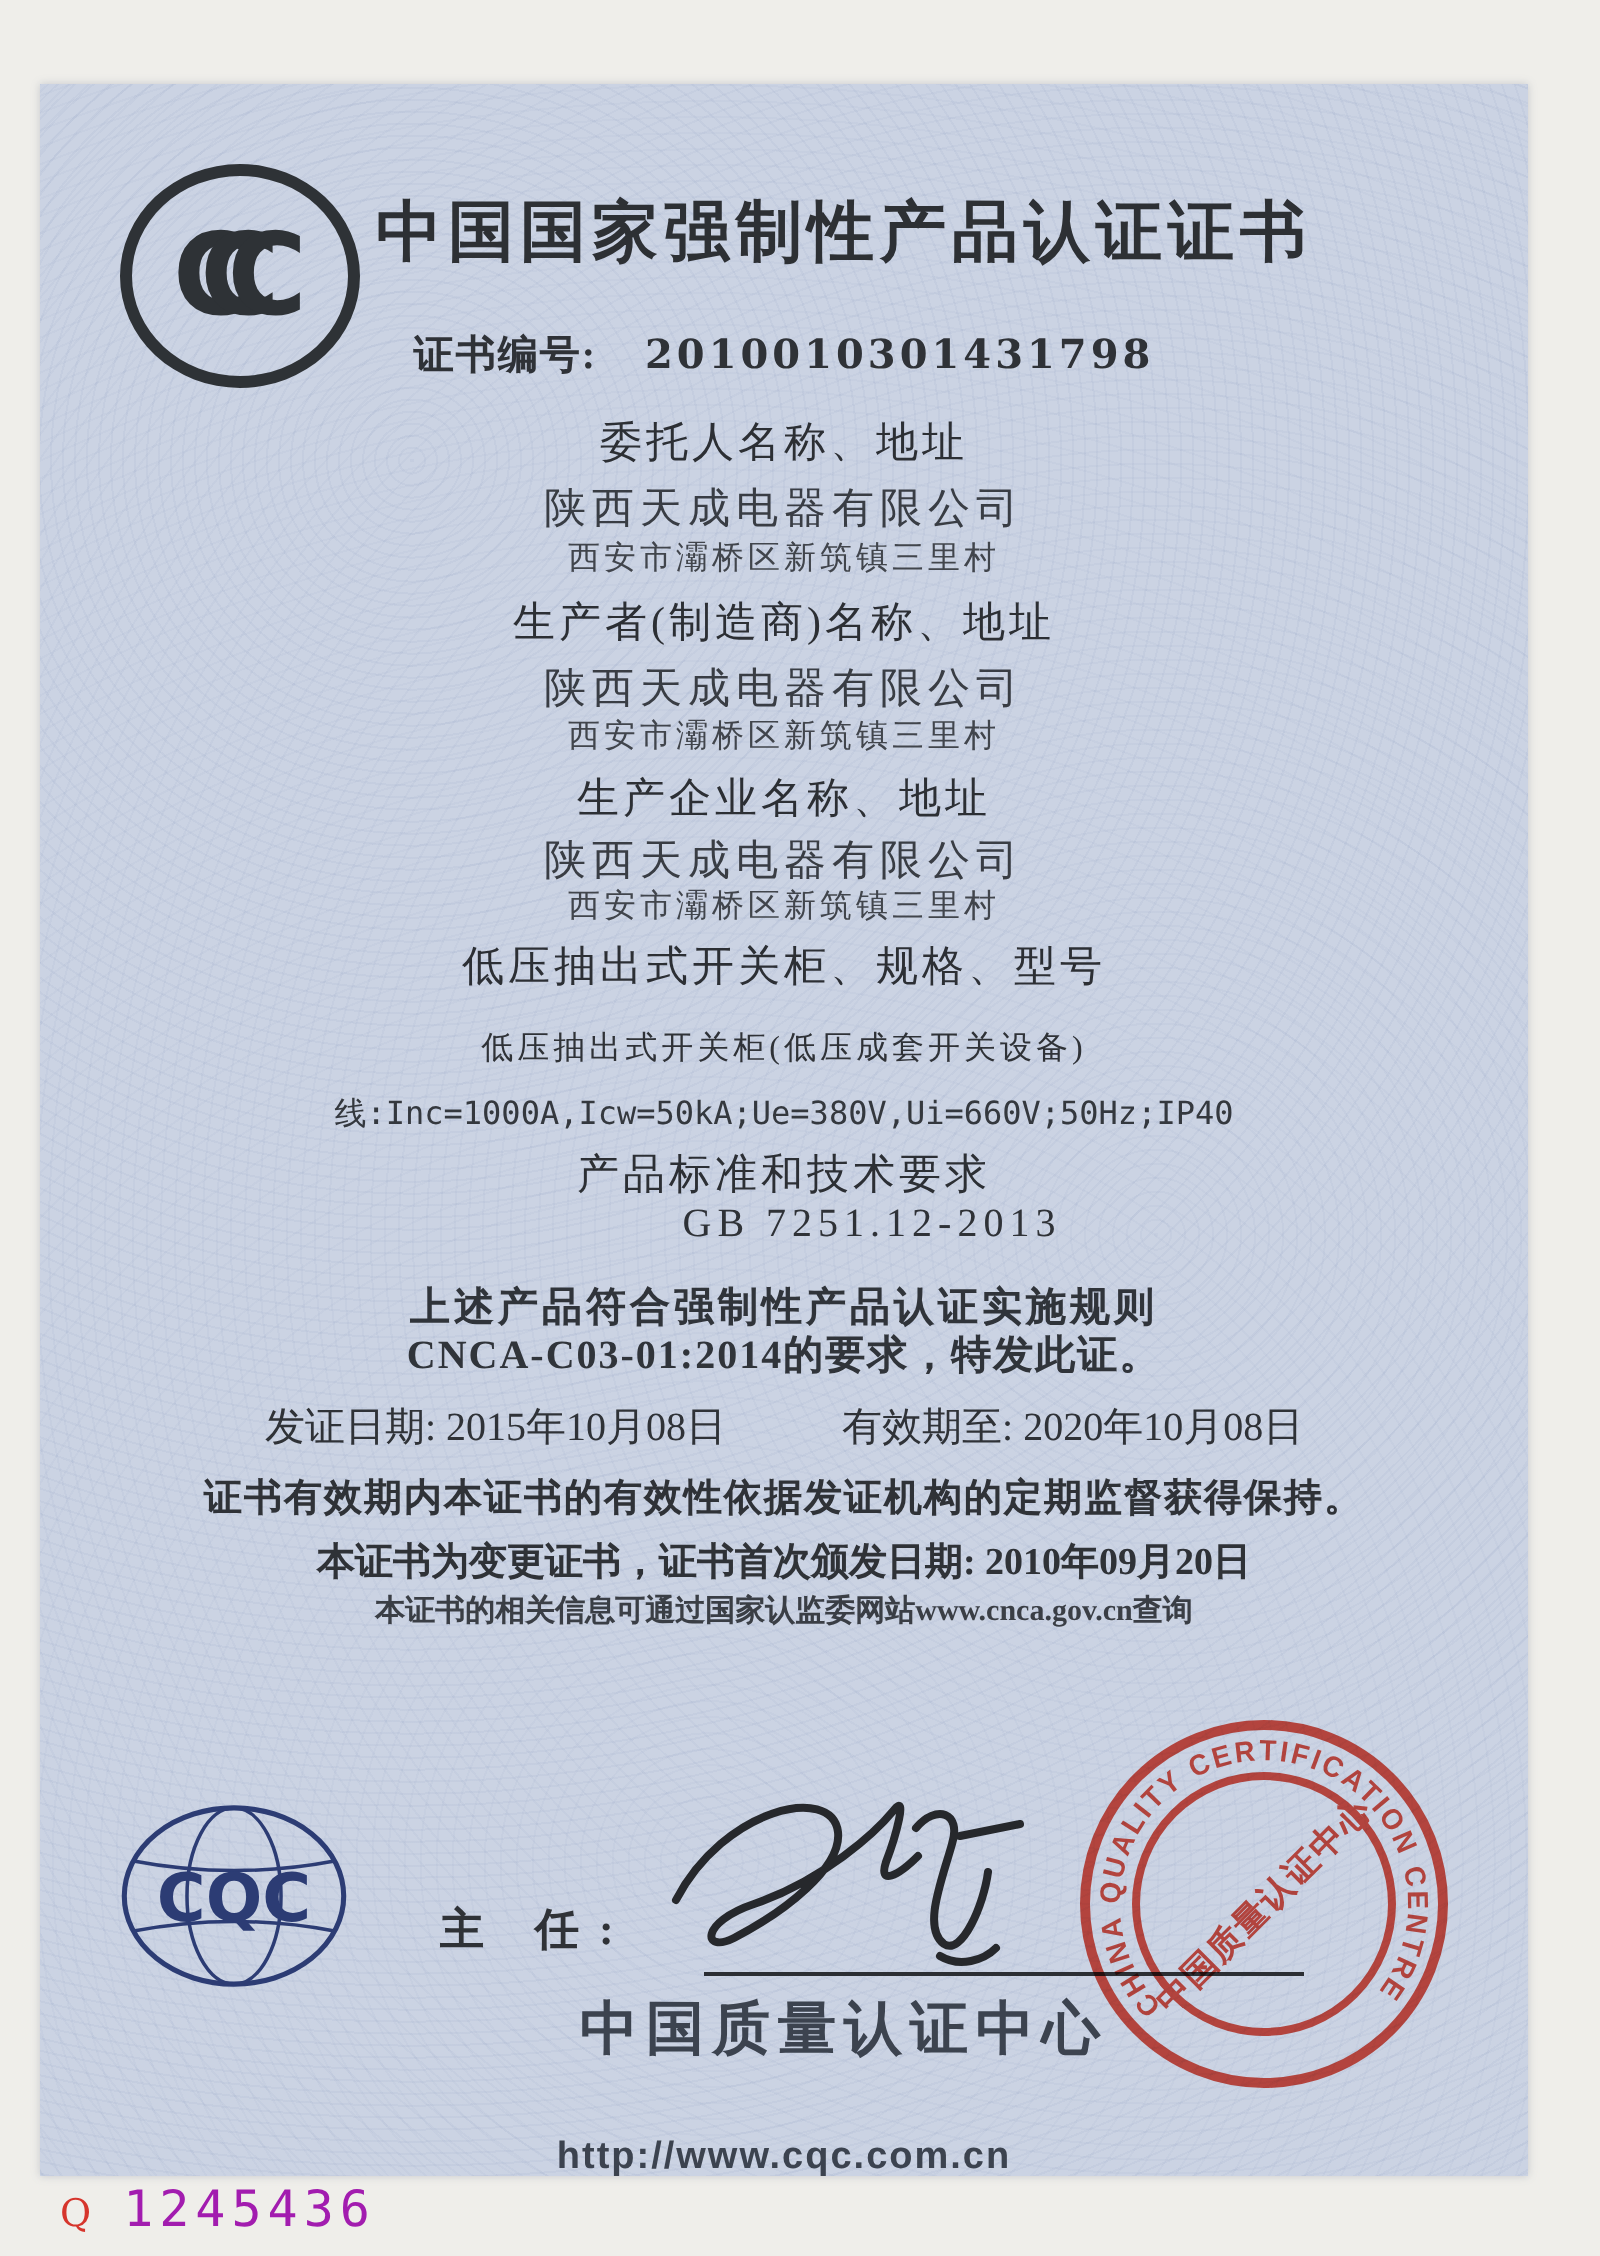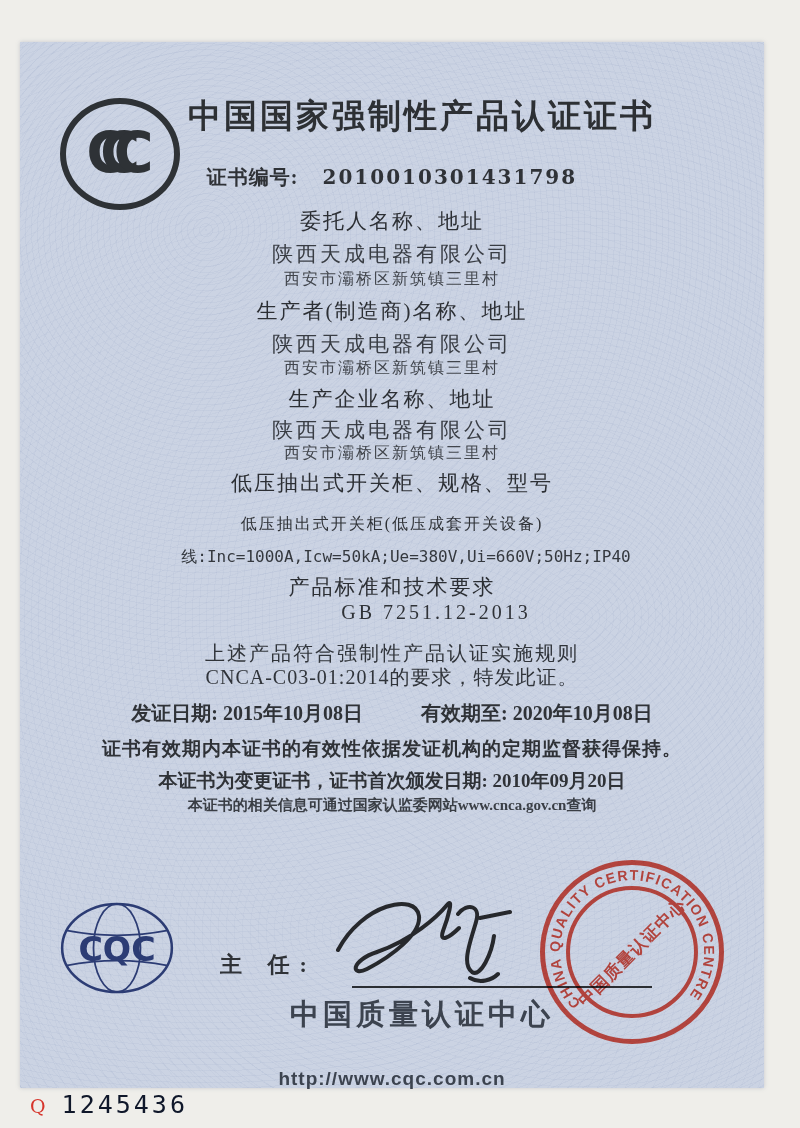--- a/index.html
+++ b/index.html
@@ -15,21 +15,21 @@
     background-image:
       repeating-radial-gradient(circle at 25% 18%, rgba(110,130,175,0.07) 0 1px, transparent 1px 6px),
       repeating-radial-gradient(circle at 75% 55%, rgba(110,130,175,0.06) 0 1px, transparent 1px 7px),
       repeating-radial-gradient(circle at 45% 85%, rgba(110,130,175,0.05) 0 1px, transparent 1px 8px);
     box-shadow:0 0 4px rgba(120,130,150,0.35);
   }
   .line{position:absolute;left:0;width:744px;text-align:center;white-space:nowrap;}
 
   
   .ccc-logo{
-    position:absolute;left:40px;top:56px;width:108px;height:100px;
+    position:absolute;left:40px;top:40px;width:108px;height:100px;
     border:6px solid #2e3236;border-radius:50%;
     display:flex;align-items:center;justify-content:center;
   }
   .ccc-text{
     font-family:"DejaVu Sans",sans-serif;font-weight:900;font-size:54px;
     color:#2e3236;letter-spacing:-26px;padding-right:26px;line-height:1;
     transform:scaleY(1.05);
   }
 
   .title{top:52px;left:60px;width:684px;font-family:"Liberation Sans","DejaVu Sans",sans-serif;
@@ -39,26 +39,26 @@
 
   .sec-h{font-size:21px;font-weight:normal;letter-spacing:2px;color:#2c2f34;}
   .sec-c{font-size:21px;letter-spacing:3px;color:#393d44;}
   .sec-a{font-size:16px;letter-spacing:2px;color:#41454c;}
 
   .s0h{top:165px;} .s0c{top:198px;} .s0a{top:227px;}
   .s1h{top:255px;} .s1c{top:288px;} .s1a{top:316px;}
   .s2h{top:343px;} .s2c{top:374px;} .s2a{top:401px;}
   .ph {top:427px;} .pn{top:472px;font-size:16px;letter-spacing:2px;}
   .spec{font-family:"DejaVu Sans Mono",monospace;font-size:16px;letter-spacing:0;color:#34383e;}
-  .sp1{top:484px;} .sp2{top:505px;padding-left:14px;}
+  .sp1{top:484px;} .sp2{top:505px;}
   .sth{top:531px;} .gb{top:559px;font-size:20px;letter-spacing:3px;margin-left:44px;}
-  .comp{font-size:20px;font-weight:normal;color:#30343a;}
+  .comp{font-size:20px;font-weight:bold;color:#30343a;}
   .c1{top:598px;letter-spacing:2px;} .c2{top:622px;letter-spacing:1px;}
 
-  .dates{top:658px;display:flex;justify-content:center;gap:58px;font-size:20px;font-weight:bold;}
+  .dates{top:658px;display:flex;justify-content:center;gap:58px;font-size:20px;font-weight:normal;}
   .valid{top:694px;font-size:19px;font-weight:bold;letter-spacing:1px;}
   .change{top:726px;font-size:19px;font-weight:bold;}
   .info{top:754px;font-size:15px;font-weight:bold;color:#3a3e45;}
 
   
   .cqc-logo{position:absolute;left:38px;top:858px;width:118px;height:96px;}
 
   .director{position:absolute;left:200px;top:908px;font-size:22px;font-weight:bold;
     letter-spacing:10px;color:#2f3237;white-space:nowrap;}
   .signature{position:absolute;left:300px;top:840px;width:210px;height:115px;}
@@ -87,21 +87,21 @@
   }
   .stamp-ring{position:absolute;inset:-5px;width:184px;height:184px;}
   .stamp-ring text{
     font-family:"Liberation Sans","DejaVu Sans",sans-serif;
     font-size:14.5px;font-weight:bold;fill:#dd3a2b;letter-spacing:1.5px;
   }
 
   
   .serial{position:absolute;left:30px;top:1090px;display:flex;align-items:baseline;gap:16px;}
   .serial .q{font-family:"DejaVu Serif",serif;font-size:19px;color:#d6352c;}
-  .serial .num{font-family:"DejaVu Sans Mono",monospace;font-size:25px;color:#0f172a;letter-spacing:3px;}
+  .serial .num{font-family:"DejaVu Sans Mono",monospace;font-size:25px;color:#a21caf;letter-spacing:3px;}
 </style>
 </head>
 <body>
 
 <div class="paper">
 
   <div class="ccc-logo">
     <span class="ccc-text">CCC</span>
   </div>
 

